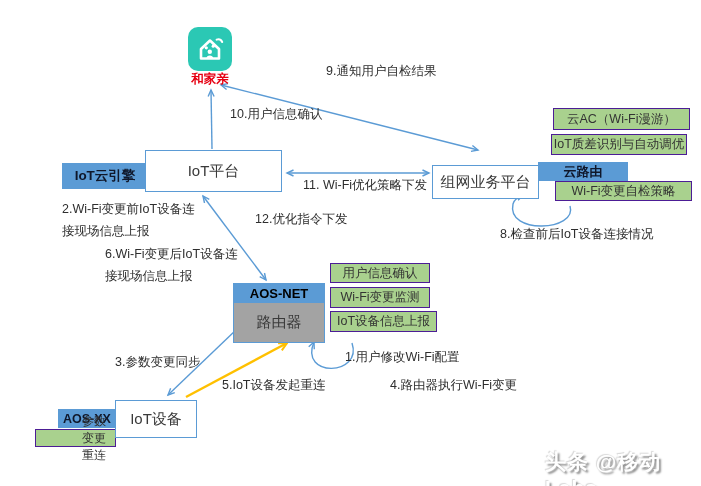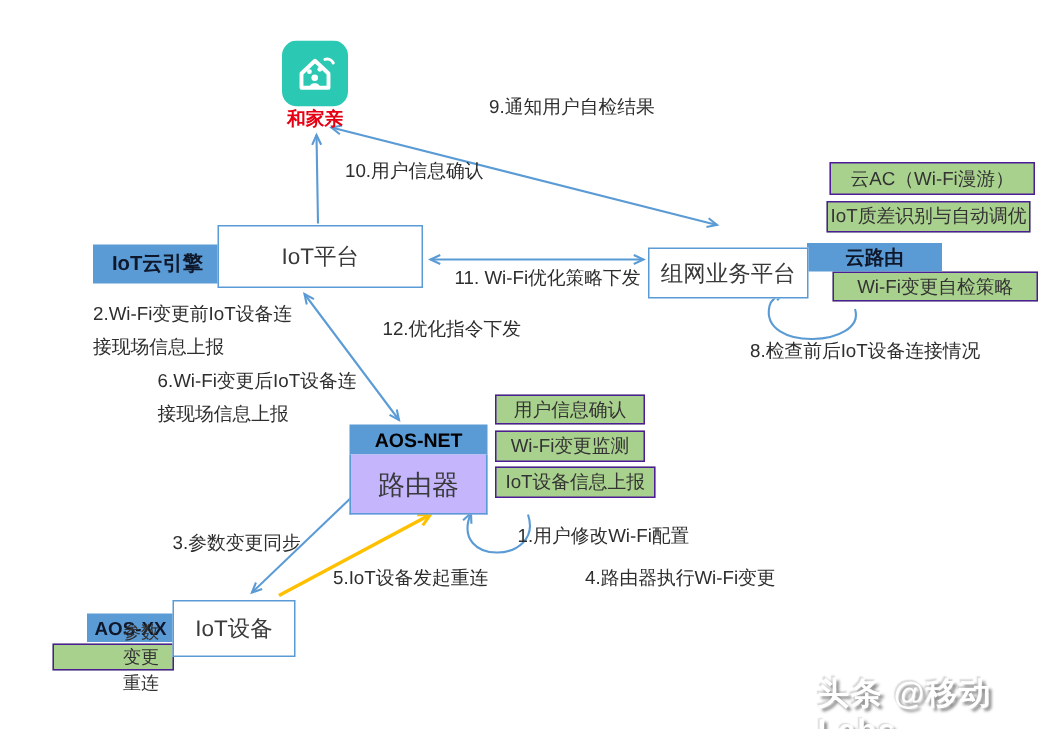--- a/index.html
+++ b/index.html
@@ -11,22 +11,22 @@
         display:flex;align-items:center;justify-content:center;font-size:15px;}
   .bluetag{background:#5B9BD5;color:#0f172a;font-weight:bold;font-size:13.5px;
         display:flex;align-items:center;justify-content:center;}
   .green{background:#A9D18E;border:1px solid #4c1d95;color:#333;font-size:12.5px;
         display:flex;align-items:center;justify-content:center;}
   .step{font-size:12.5px;color:#2e2e2e;white-space:pre-line;line-height:22px;}
   .app-label{color:#E60012;font-weight:bold;font-size:12.5px;text-align:center;}
   .router-wrap{display:flex;flex-direction:column;}
   .router-head{height:20px;background:#5B9BD5;color:#000000;font-weight:bold;font-size:13px;
         display:flex;align-items:center;justify-content:center;}
-  .router-body{height:39px;border:1.4px solid #5B9BD5;border-top:none;background:#c4b5fd;
-        color:#3a3a3a;font-size:18px;display:flex;align-items:center;justify-content:center;}
+  .router-body{height:39px;border:1.4px solid #5B9BD5;border-top:none;background:#a3a3a3;
+        color:#3a3a3a;font-size:15px;display:flex;align-items:center;justify-content:center;}
   .watermark{font-size:21px;font-weight:bold;color:#ffffff;letter-spacing:1px;
         text-shadow:2px 2px 2px #8f8f8f, -1px -1px 1px #d8d8d8;}
 </style>
 </head>
 <body>
 
 <div class="stage">
 
   <svg class="wires">
     <defs>

